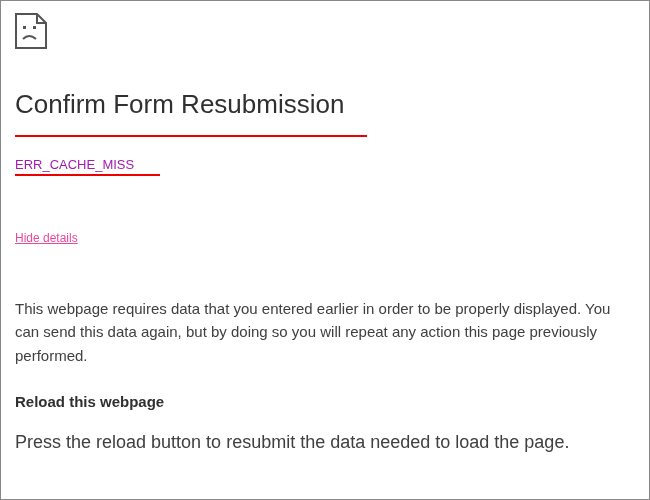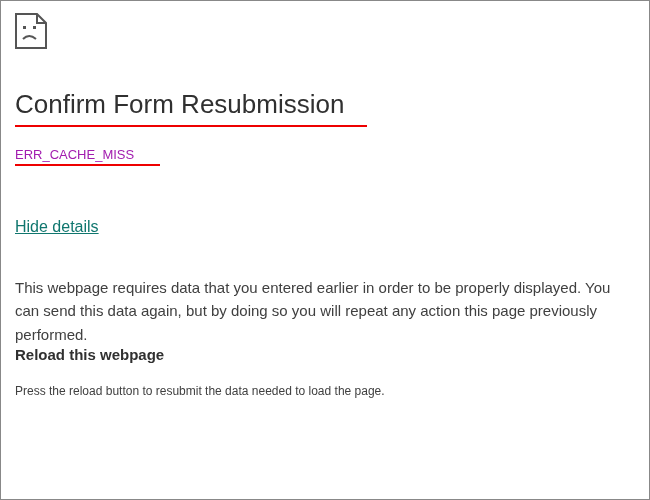--- a/index.html
+++ b/index.html
@@ -21,21 +21,21 @@
       height: 36px;
       margin-bottom: 40px;
       display: block;
     }
     .title {
       font-size: 26px;
       font-weight: 400;
       color: #303030;
       line-height: 1.2;
       display: inline-block;
-      padding-bottom: 4px;
+      padding-bottom: 14px;
     }
     .underline-red-1 {
       display: block;
       width: 352px;
       height: 2px;
       background: #e00;
       margin-top: 1px;
       margin-bottom: 18px;
     }
     .error-code {
@@ -45,40 +45,41 @@
     }
     .underline-red-2 {
       display: block;
       width: 145px;
       height: 2px;
       background: #e00;
       margin-top: 1px;
       margin-bottom: 52px;
     }
     .hide-details {
-      font-size: 16px;
-      color: #0f766e;
+      font-size: 12px;
+      color: #ec4899;
       text-decoration: underline;
       cursor: pointer;
       display: inline-block;
-      margin-bottom: 40px;
+      margin-bottom: 52px;
     }
     .body-text {
       font-size: 15px;
       color: #404040;
       line-height: 1.55;
+      margin-bottom: 26px;
     }
     .section-heading {
       font-size: 15px;
       font-weight: 700;
       color: #303030;
       margin-bottom: 20px;
     }
     .body-text-2 {
-      font-size: 12px;
+      font-size: 18px;
       color: #404040;
       line-height: 1.4;
     }
   </style>
 </head>
 <body>
 
 
 
 <svg class="sad-icon" viewBox="0 0 32 36">

